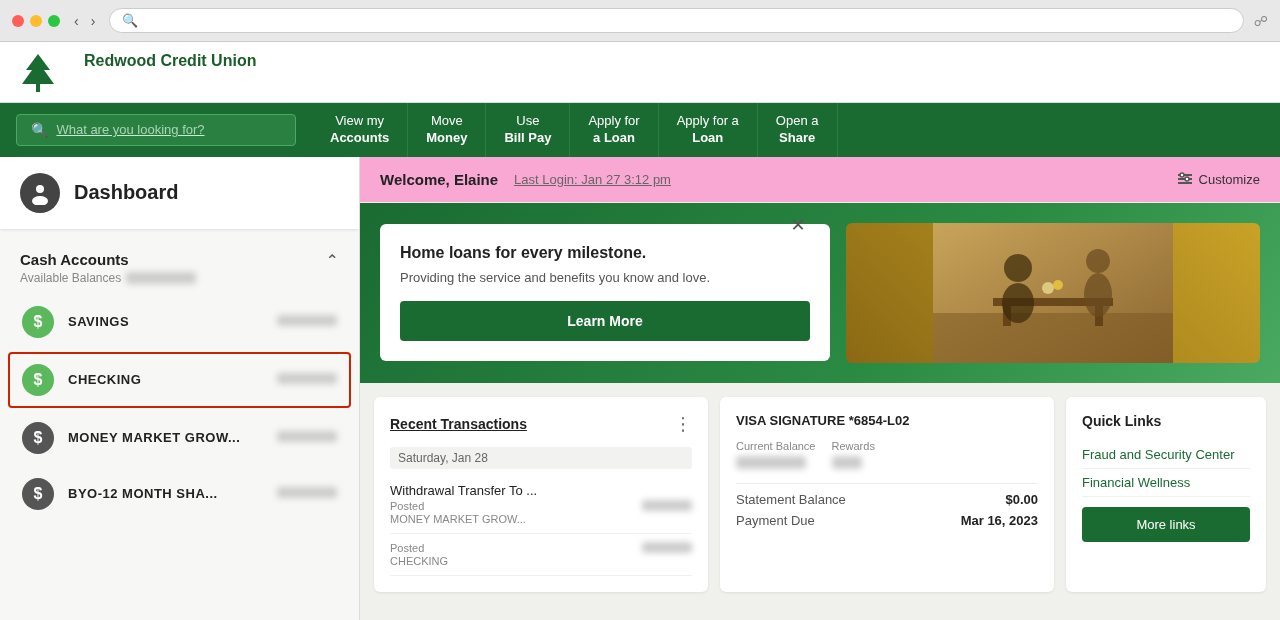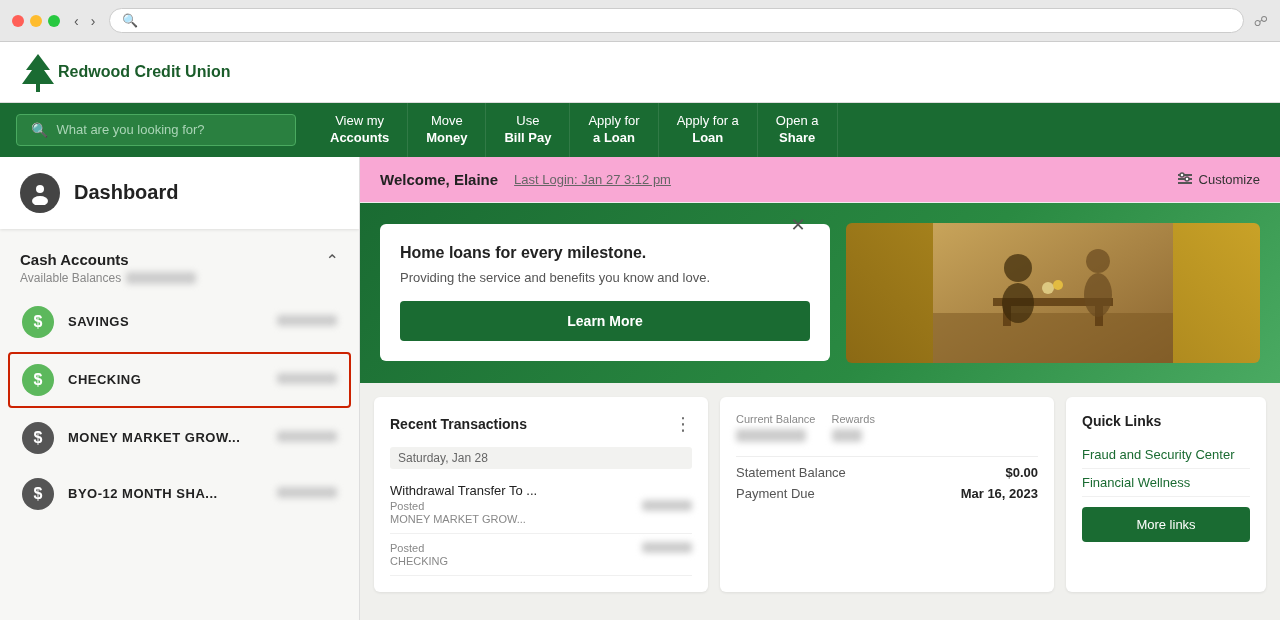--- a/index.html
+++ b/index.html
@@ -27,21 +27,21 @@
     .share-icon-btn { background: none; border: none; cursor: pointer; color: #888; font-size: 14px; }
 
     
     .app-header {
       background: white;
       padding: 10px 20px;
       display: flex;
       align-items: center;
       border-bottom: 1px solid #ddd;
     }
-    .logo-area { display: flex; align-items: center; gap: 2px; }
+    .logo-area { display: flex; gap: 28px; }
     .logo-text { font-size: 16px; font-weight: bold; color: #1a5c2a; }
 
     
     .nav-bar {
       background: #1a6b32;
       display: flex;
       align-items: center;
       padding: 0 0 0 0;
     }
     .nav-search {
@@ -56,20 +56,21 @@
       flex-shrink: 0;
       width: 280px;
     }
     .nav-search input {
       background: none;
       border: none;
       outline: none;
       color: #cde8d4;
       font-size: 13px;
       width: 100%;
+      text-decoration: underline;
     }
     .nav-search input::placeholder { color: #aad4b6; }
     .nav-search-icon { color: #aad4b6; font-size: 14px; }
     .nav-items { display: flex; align-items: stretch; }
     .nav-item {
       color: white;
       text-decoration: none;
       padding: 10px 18px;
       display: flex;
       flex-direction: column;
@@ -273,21 +274,21 @@
     .widget-transactions { flex: 1; }
     .widget-visa { flex: 1; }
     .widget-quicklinks { width: 200px; flex-shrink: 0; }
 
     .widget-header {
       display: flex;
       justify-content: space-between;
       align-items: center;
       margin-bottom: 12px;
     }
-    .widget-title { font-size: 14px; font-weight: bold; color: #222; }
+    .widget-title { font-size: 14px; font-weight: bold; color: #222; text-decoration: underline; }
     .widget-menu-btn { background: none; border: none; cursor: pointer; color: #666; font-size: 18px; }
 
     .trans-date-bar {
       background: #f2f2f0;
       padding: 4px 8px;
       font-size: 12px;
       color: #666;
       border-radius: 3px;
       margin-bottom: 6px;
     }
@@ -537,20 +538,21 @@
               <span class="trans-amount-blur"></span>
             </span>
           </div>
           <div class="trans-meta">
             <span>CHECKING</span>
           </div>
         </div>
       </div>
 
       <div class="widget-card widget-visa">
+        <div class="visa-title">VISA SIGNATURE *6854-L02</div>
         <div class="visa-row">
           <div>
             <div class="visa-label">Current Balance</div>
             <span class="visa-value-blur"></span>
           </div>
           <div>
             <div class="visa-label">Rewards</div>
             <span class="visa-value-blur" style="width:30px;"></span>
           </div>
         </div>

